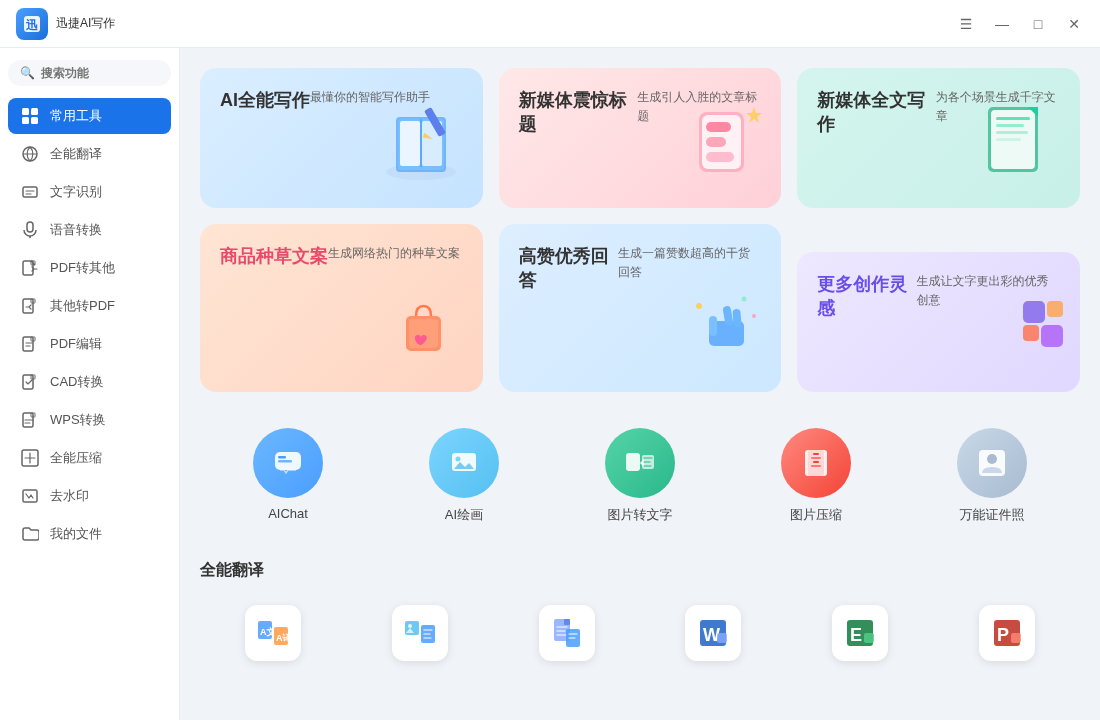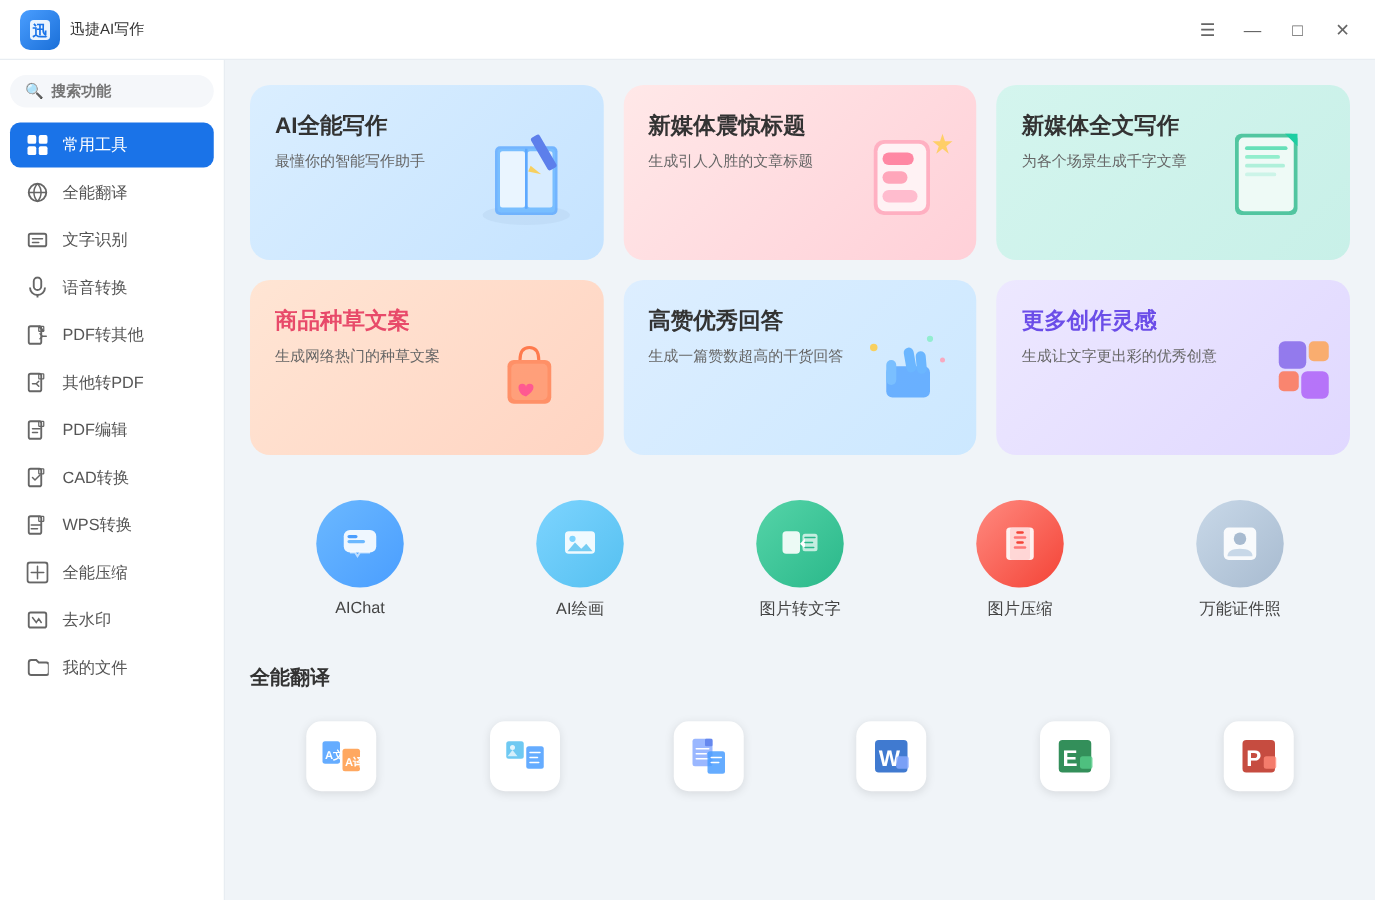--- a/index.html
+++ b/index.html
@@ -141,29 +141,28 @@
     }
 
     .feature-card {
       border-radius: 16px;
       padding: 20px;
       position: relative;
       overflow: hidden;
       cursor: pointer;
       min-height: 140px;
       display: flex;
-      flex-direction: column;
     }
 
     .card-blue { background: linear-gradient(135deg, #daeeff, #c5e3ff); }
     .card-pink { background: linear-gradient(135deg, #ffe8e8, #ffd0d8); }
     .card-teal { background: linear-gradient(135deg, #d4f5ee, #c8f0e8); }
     .card-lightblue { background: linear-gradient(135deg, #ddeeff, #cce8ff); }
     .card-peach { background: linear-gradient(135deg, #ffe5d4, #ffd4c2); }
-    .card-lavender { background: linear-gradient(135deg, #ede8ff, #e0d8ff); }
+    .card-lavender { background: linear-gradient(135deg, #ede8ff, #e0d8ff); margin-top: 28px; }
 
     .card-title {
       font-size: 18px;
       font-weight: bold;
       color: #333;
       margin-bottom: 8px;
     }
     .card-title.pink { color: #e84a6a; }
     .card-title.purple { color: #6b4de8; }
 

